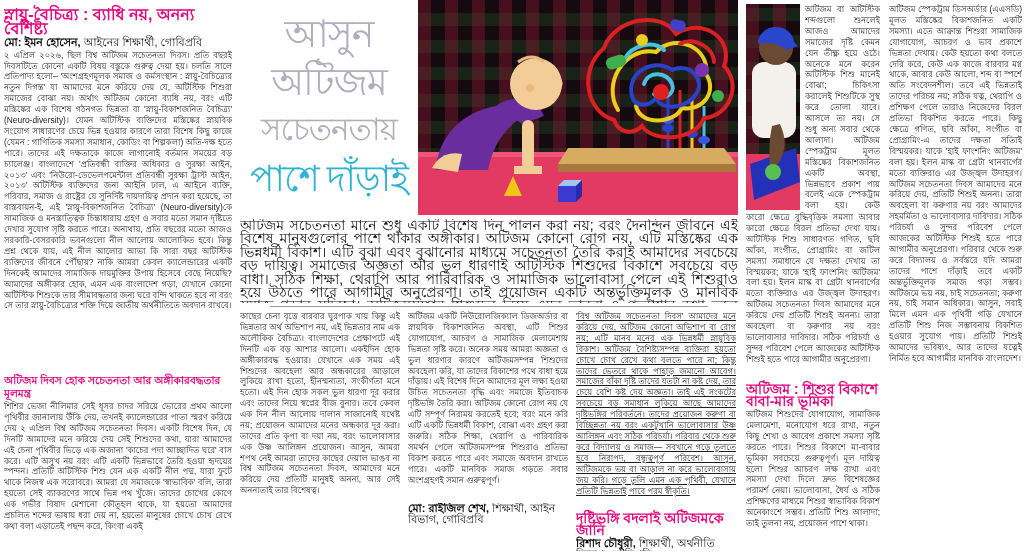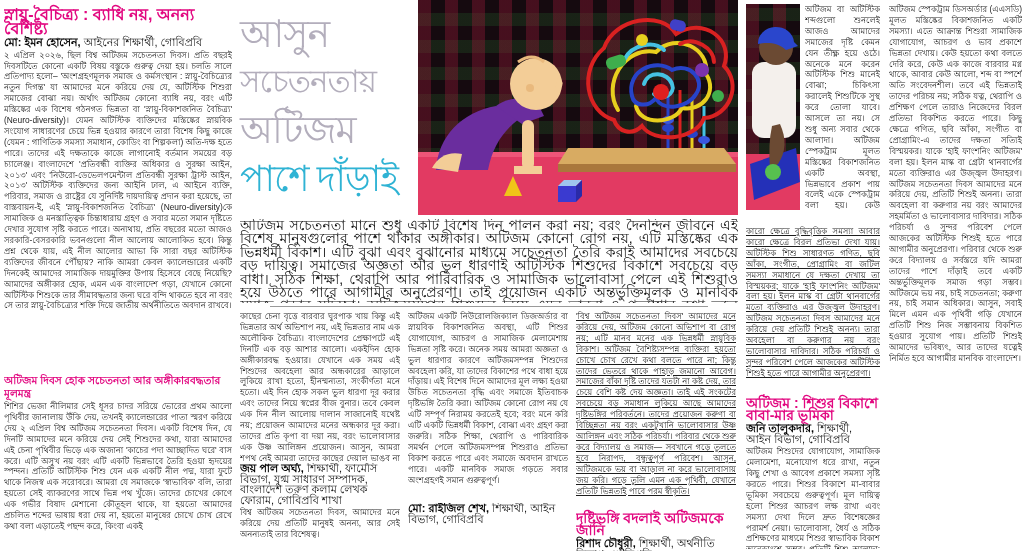--- a/index.html
+++ b/index.html
@@ -14,21 +14,21 @@
   .byline { font-size:11px; line-height:10.6px; margin-bottom:2px; }
   .byline b { color:#000; }
 
   
   .col1 { position:absolute; left:4px; top:4px; width:228px; height:545px; }
   .col1 .art1 { height:322px; overflow:hidden; }
   .col1 .art2 { height:218px; overflow:hidden;margin-top:44px; }
   .col1 .pink-head.main { font-size:16px; line-height:13.5px; }
 
   .feature { position:absolute; left:240px; top:0; width:498px; height:553px; }
-  .feature-top { display:flex; height:215px; }
+  .feature-top { display:flex; height:215px;text-align:center; }
   .title-block { width:178px; padding-top:10px; }
   .title-line { font-family:"Liberation Serif", serif; font-size:38px; line-height:48px;
       color:#b3aebc; letter-spacing:-1px; }
   .title-line.small { font-size:31px; }
   .title-accent { font-family:"Liberation Serif", serif; font-size:36px; line-height:50px;
       color:#2fb3d4; font-weight:normal; letter-spacing:-1px; }
   .illo { width:320px; height:215px; position:relative; overflow:hidden; }
   .plaid {
      background:
        repeating-linear-gradient(90deg, rgba(150,25,55,.38) 0 13px, rgba(0,0,0,0) 13px 27px),
@@ -45,21 +45,21 @@
   .fc2 .fbody { height:152px; }
   .fc3 .fbody { height:192px; }
   .fc4 .fbody { height:198px;text-decoration:underline; }
   .subart { overflow:hidden; flex:1; }
 
   .right-sec { position:absolute; left:746px; top:4px; width:276px; height:545px; display:flex; gap:9px; }
   .col5 { width:134px; display:flex; flex-direction:column; }
   .col5-toprow { display:flex; height:206px; }
   .mini-illo { width:54px; height:206px; position:relative; margin-right:5px; flex:none; overflow:hidden; }
   .col5-toptxt { flex:1; overflow:hidden; }
-  .col5-mid { height:168px; overflow:hidden; margin-top:16px;text-decoration:underline; }
+  .col5-mid { height:168px; overflow:hidden; margin-top:2px; }
   .col5-sub { flex:1; overflow:hidden; }
   .col6 { width:133px; height:545px; overflow:hidden; }
 </style>
 </head>
 <body>
 
 <div class="page">
 
   <div class="col1">
     <div class="art1">
@@ -70,22 +70,22 @@
     <div class="art2">
       <div class="pink-head">অটিজম দিবস হোক সচেতনতা আর অঙ্গীকারবদ্ধতার মূলমন্ত্র</div>
       <p class="body-txt">শিশির ভেজা নীলিমার সেই ধূসর চাদর সরিয়ে ভোরের প্রথম আলো পৃথিবীর জানালায় উঁকি দেয়, তখনই ক্যালেন্ডারের পাতা স্মরণ করিয়ে দেয় ২ এপ্রিল বিশ্ব অটিজম সচেতনতা দিবস। একটি বিশেষ দিন, যে দিনটি আমাদের মনে করিয়ে দেয় সেই শিশুদের কথা, যারা আমাদের এই চেনা পৃথিবীর ভিড়ে এক অজানা 'কাচের পদা আচ্ছাদিত ঘরে' বাস করে। এটি অসুখ নয় বরং এটি একটি ভিন্নভাবে তৈরি হওয়া হৃদয়ের স্পন্দন। প্রতিটি অটিস্টিক শিশু যেন এক একটি নীল পদ্ম, যারা ফুটে থাকে নিজস্ব এক সরোবরে। আমরা যে সমাজকে 'স্বাভাবিক' বলি, তারা হয়তো সেই ব্যাকরণের সাথে ভিন্ন পথ খুঁজে। তাদের চোখের কোণে এক গভীর বিষাদ মেশানো কৌতূহল থাকে, যা হয়তো আমাদের প্রচলিত শব্দের ভাষায় ধরা দেয় না, হয়তো মানুষের চোখে চোখ রেখে কথা বলা এড়াতেই পছন্দ করে, কিংবা একই</p>
     </div>
   </div>
 
   <div class="feature">
     <div class="feature-top">
       <div class="title-block">
         <div class="title-line">আসুন</div>
+        <div class="title-line">অটিজম</div>
         <div class="title-line small">সচেতনতায়</div>
-        <div class="title-line">অটিজম</div>
         <div class="title-accent">পাশে দাঁড়াই</div>
       </div>
 
       <div class="illo plaid">
         <svg width="320" height="215" viewBox="0 0 320 215">
 
           <rect x="0" y="152" width="320" height="63" fill="#e23a62"></rect>
           <rect x="0" y="152" width="320" height="5" fill="#ee5578"></rect>
 
           <g>
@@ -147,21 +147,20 @@
       </div>
     </div>
 
     <p class="intro"><span>অটিজম সচেতনতা মানে শুধু একটি বিশেষ দিন পালন করা নয়; বরং দৈনন্দিন জীবনে এই বিশেষ মানুষগুলোর পাশে থাকার অঙ্গীকার। অটিজম কোনো রোগ নয়, এটি মস্তিষ্কের এক ভিন্নধর্মী বিকাশ। এটি বুঝা এবং বুঝানোর মাধ্যমে সচেতনতা তৈরি করাই আমাদের সবচেয়ে বড় দায়িত্ব। সমাজের অজ্ঞতা আর ভুল ধারণাই অটিস্টিক শিশুদের বিকাশে সবচেয়ে বড় বাধা। সঠিক শিক্ষা, থেরাপি আর পারিবারিক ও সামাজিক ভালোবাসা পেলে এই শিশুরাও হয়ে উঠতে পারে আগামীর অনুপ্রেরণা। তাই প্রয়োজন একটি অন্তর্ভুক্তিমূলক ও মানবিক সমাজ গড়ার সদিচ্ছা। অটিজমসম্পন্ন শিশুদের নিয়ে এমন ভাবনা ও প্রত্যাশার কথা তুলে ধরেছেন গোপালগঞ্জ বিজ্ঞান ও প্রযুক্তি বিশ্ববিদ্যালয় (গোবিপ্রবি) অর্থনীতি বিভাগের শিক্ষার্থী </span><b class="author">মো: তাঈম খান</b></p>
     <hr class="feature-rule">
 
     <div class="feature-cols">
       <div class="fcol fc2">
         <p class="body-txt fbody">কাছের চেনা বৃত্তে বারবার ঘুরপাক খায় কিন্তু এই ভিন্নতার অর্থ অভিশাপ নয়, এই ভিন্নতার নাম এক অলৌকিক বৈচিত্র্য। বাংলাদেশের প্রেক্ষাপটে এই দিনটি এক বড় আশার আলো। একইদিন হোক অঙ্গীকারবদ্ধ হওয়ার। যেখানে এক সময় এই শিশুদের অবহেলা আর অন্ধকারের আড়ালে লুকিয়ে রাখা হতো, হীনম্মন্যতা, সংকীর্ণতা মনে হতো। এই দিন হোক সকল ভুল ধারণা দূর করার এবং তাদের নিয়ে স্বপ্নের বীজ বুনার। তবে কেবল এক দিন নীল আলোয় দালান সাজানোই যথেষ্ট নয়; প্রয়োজন আমাদের মনের অন্ধকার দূর করা। তাদের প্রতি কৃপা বা দয়া নয়, বরং ভালোবাসার এক উষ্ণ আলিঙ্গন প্রয়োজন। আসুন, আমরা শপথ নেই আমরা তাদের কাছের দেয়াল ভাঙব না বরং সেই দেয়ালের ভেতরে প্রবেশ করে তাদের জগতে আপন করে নেব। কারণ, প্রতিটি নীল রঙের আড়ালে লুকিয়ে থাকে এক একটি অমূল্য সুন্দর সম্ভাবনা, যা কেবল ভালোবাসার স্পর্শেই প্রস্ফুটিত হতে পারে।</p>
         <div class="subart">
-          <p class="byline"><b>জয় পাল অর্ঘ্য,</b><span> শিক্ষার্থী, ফার্মেসি বিভাগ, যুগ্ম সাধারণ সম্পাদক, বাংলাদেশ তরুণ কলাম লেখক ফোরাম, গোবিপ্রবি শাখা</span></p>
           <p class="body-txt">বিশ্ব অটিজম সচেতনতা দিবস, আমাদের মনে করিয়ে দেয় প্রতিটি মানুষই অনন্য, আর সেই অনন্যতাই তার বিশেষত্ব।</p>
         </div>
       </div>
       <div class="fcol fc3">
         <p class="body-txt fbody">অটিজম একটি নিউরোলজিক্যাল ডিজঅর্ডার বা স্নায়বিক বিকাশজনিত অবস্থা, এটি শিশুর যোগাযোগ, আচরণ ও সামাজিক মেলামেশায় ভিন্নতা সৃষ্টি করে। অনেক সময় আমরা অজ্ঞতা ও ভুল ধারণার কারণে অটিজমসম্পন্ন শিশুদের অবহেলা করি, যা তাদের বিকাশের পথে বাধা হয়ে দাঁড়ায়। এই বিশেষ দিনে আমাদের মূল লক্ষ্য হওয়া উচিত সচেতনতা বৃদ্ধি এবং সমাজে ইতিবাচক দৃষ্টিভঙ্গি তৈরি করা। অটিজম কোনো রোগ নয় যে এটি সম্পূর্ণ নিরাময় করতেই হবে; বরং মনে করি এটি একটি ভিন্নধর্মী বিকাশ, বোঝা এবং গ্রহণ করা জরুরি। সঠিক শিক্ষা, থেরাপি ও পারিবারিক সমর্থন পেলে অটিজমসম্পন্ন শিশুরাও প্রতিভা বিকাশ করতে পারে এবং সমাজে অবদান রাখতে পারে। একটি মানবিক সমাজ গড়তে সবার অংশগ্রহণই সমান গুরুত্বপূর্ণ।</p>
         <div class="subart">
           <p class="byline"><b>মো: রাইজিল শেখ,</b><span> শিক্ষার্থী, আইন বিভাগ, গোবিপ্রবি</span></p>
 
         </div>
       </div>
@@ -187,20 +186,19 @@
             <path d="M12,40 a18,16 0 0 1 36,-2 l4,4 -12,4 c-8,-8 -20,-8 -28,-6 Z" fill="#2a46cc"></path>
             <path d="M34,120 q10,22 -2,40 l-8,6 q-2,-26 2,-44 Z" fill="#6b4a33"></path>
             <circle cx="27" cy="168" r="8" fill="#57c04f"></circle>
           </svg>
         </div>
         <p class="body-txt col5-toptxt">অটিজম বা অটিস্টিক শব্দগুলো শুনলেই আজও আমাদের সমাজের দৃষ্টি কেমন যেন তীক্ষ্ণ হয়ে ওঠে। অনেকে মনে করেন অটিস্টিক শিশু মানেই বোঝা; চিকিৎসা করালেই শিশুটিকে সুস্থ করে তোলা যাবে। আসলে তা নয়। সে শুধু অন্য সবার থেকে আলাদা। অটিজম স্পেকট্রাম মূলত মস্তিষ্কের বিকাশজনিত একটি অবস্থা, ভিন্নভাবে প্রকাশ পায় বলেই একে স্পেকট্রাম বলা হয়। কেউ জনসমাগম এড়িয়ে চলে, কেউ শব্দ বা আলোতে অতি সংবেদনশীল, আবার কেউ একা থাকতে পছন্দ করে।</p>
       </div>
       <p class="body-txt col5-mid">কারো ক্ষেত্রে বুদ্ধিবৃত্তিক সমস্যা আবার কারো ক্ষেত্রে বিরল প্রতিভা দেখা যায়। অটিস্টিক শিশু সাধারণত গণিত, ছবি আঁকা, সংগীত, প্রোগ্রামিং বা জটিল সমস্যা সমাধানে যে দক্ষতা দেখায় তা বিস্ময়কর; যাকে 'হাই ফাংশনিং অটিজম' বলা হয়। ইলন মাস্ক বা গ্রেটা থানবার্গের মতো ব্যক্তিরাও এর উজ্জ্বল উদাহরণ। অটিজম সচেতনতা দিবস আমাদের মনে করিয়ে দেয় প্রতিটি শিশুই অনন্য। তারা অবহেলা বা করুণার নয় বরং ভালোবাসার দাবিদার। সঠিক পরিচর্যা ও সুন্দর পরিবেশ পেলে আজকের অটিস্টিক শিশুই হতে পারে আগামীর অনুপ্রেরণা।</p>
       <div class="col5-sub">
         <div class="pink-head sm">অটিজম : শিশুর বিকাশে বাবা-মার ভূমিকা</div>
-        <p class="byline"><b>জনি তালুকদার,</b><span> শিক্ষার্থী, আইন বিভাগ, গোবিপ্রবি</span></p>
         <p class="body-txt">অটিজম শিশুদের যোগাযোগ, সামাজিক মেলামেশা, মনোযোগ ধরে রাখা, নতুন কিছু শেখা ও আবেগ প্রকাশে সমস্যা সৃষ্টি করতে পারে। শিশুর বিকাশে মা-বাবার ভূমিকা সবচেয়ে গুরুত্বপূর্ণ। মূল দায়িত্ব হলো শিশুর আচরণ লক্ষ রাখা এবং সমস্যা দেখা দিলে দ্রুত বিশেষজ্ঞের পরামর্শ নেয়া। ভালোবাসা, ধৈর্য ও সঠিক প্রশিক্ষণের মাধ্যমে শিশুর স্বাভাবিক বিকাশ অনেকাংশে সম্ভব। প্রতিটি শিশু আলাদা; তাই তুলনা নয়, প্রয়োজন পাশে থাকা।</p>
       </div>
     </div>
     <p class="body-txt col6">অটিজম স্পেকট্রাম ডিসঅর্ডার (এএসডি) মূলত মস্তিষ্কের বিকাশজনিত একটি সমস্যা। এতে আক্রান্ত শিশুরা সামাজিক যোগাযোগ, আচরণ ও ভাব প্রকাশে ভিন্নতা দেখায়। কেউ হয়তো কথা বলতে দেরি করে, কেউ এক কাজে বারবার মগ্ন থাকে, আবার কেউ আলো, শব্দ বা স্পর্শে অতি সংবেদনশীল। তবে এই ভিন্নতাই তাদের পরিচয় নয়; সঠিক যত্ন, থেরাপি ও প্রশিক্ষণ পেলে তারাও নিজেদের বিরল প্রতিভা বিকশিত করতে পারে। কিছু ক্ষেত্রে গণিত, ছবি আঁকা, সংগীত বা প্রোগ্রামিং-এ তাদের দক্ষতা সত্যিই বিস্ময়কর। যাকে 'হাই ফাংশনিং অটিজম' বলা হয়। ইলন মাস্ক বা গ্রেটা থানবার্গের মতো ব্যক্তিরাও এর উজ্জ্বল উদাহরণ। অটিজম সচেতনতা দিবস আমাদের মনে করিয়ে দেয়, প্রতিটি শিশুই অনন্য। তারা অবহেলা বা করুণার নয় বরং আমাদের সহমর্মিতা ও ভালোবাসার দাবিদার। সঠিক পরিচর্যা ও সুন্দর পরিবেশ পেলে আজকের অটিস্টিক শিশুই হতে পারে আগামীর অনুপ্রেরণা। পরিবার থেকে শুরু করে বিদ্যালয় ও সর্বস্তরে যদি আমরা তাদের পাশে দাঁড়াই তবে একটি অন্তর্ভুক্তিমূলক সমাজ গড়া সম্ভব। অটিজমে ভয় নয়, চাই সচেতনতা; করুণা নয়, চাই সমান অধিকার। আসুন, সবাই মিলে এমন এক পৃথিবী গড়ি যেখানে প্রতিটি শিশু নিজ সম্ভাবনায় বিকশিত হওয়ার সুযোগ পায়। প্রতিটি শিশুই আমাদের ভবিষ্যৎ, আর তাদের যত্নেই নির্মিত হবে আগামীর মানবিক বাংলাদেশ।</p>
   </div>
 
 </div>
 
 </body></html>

